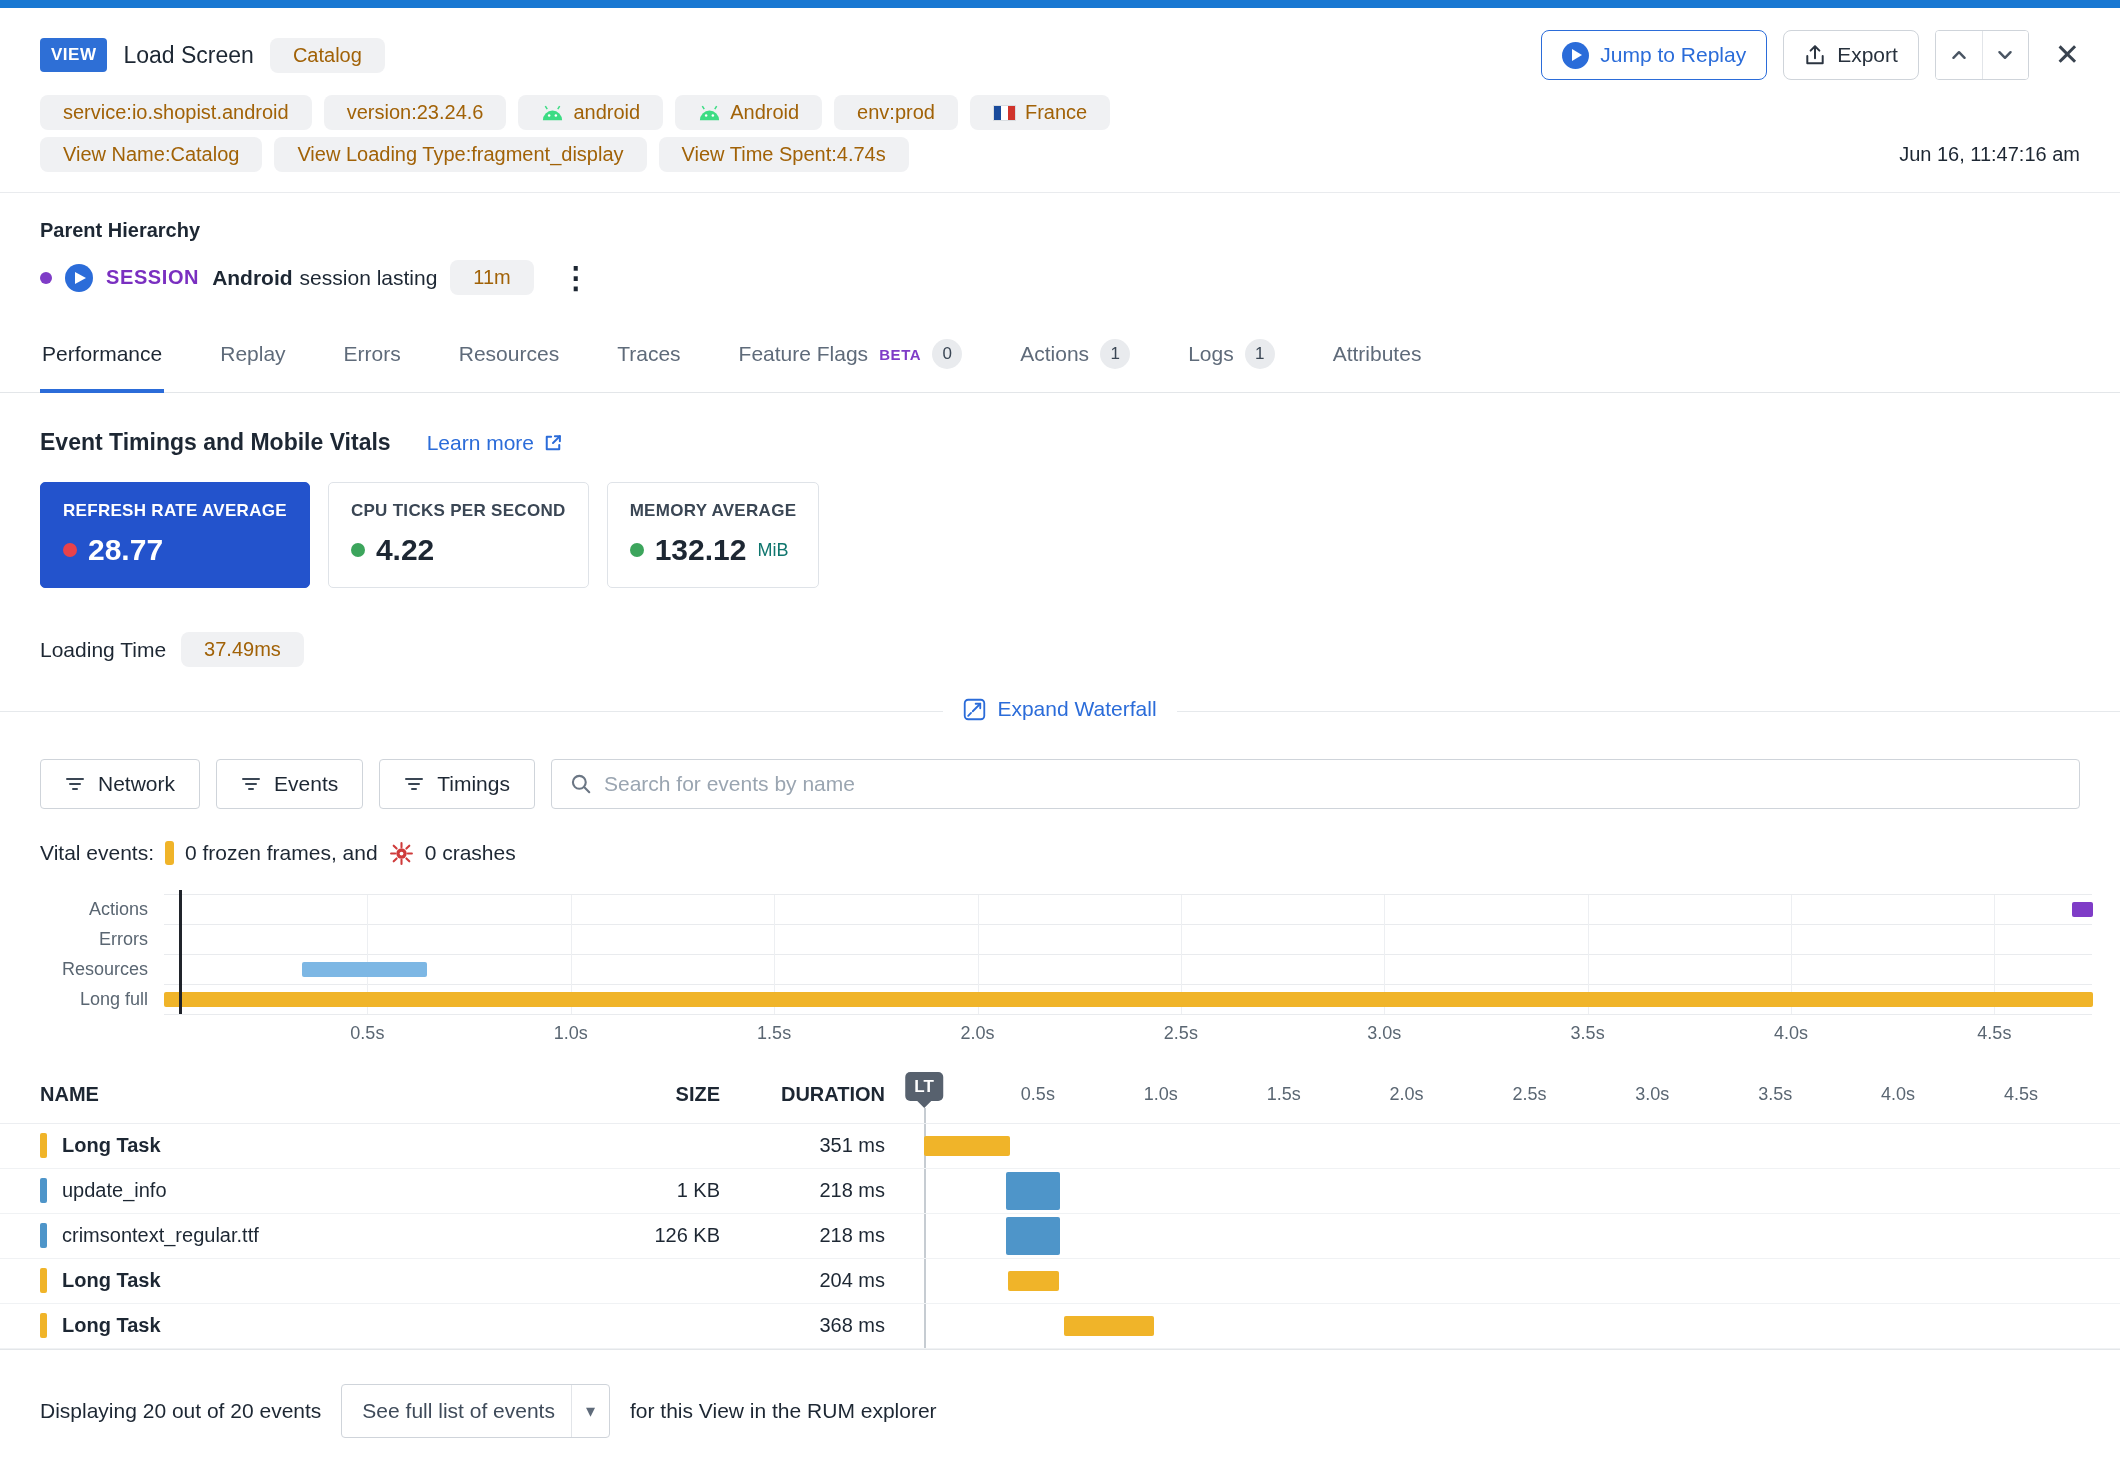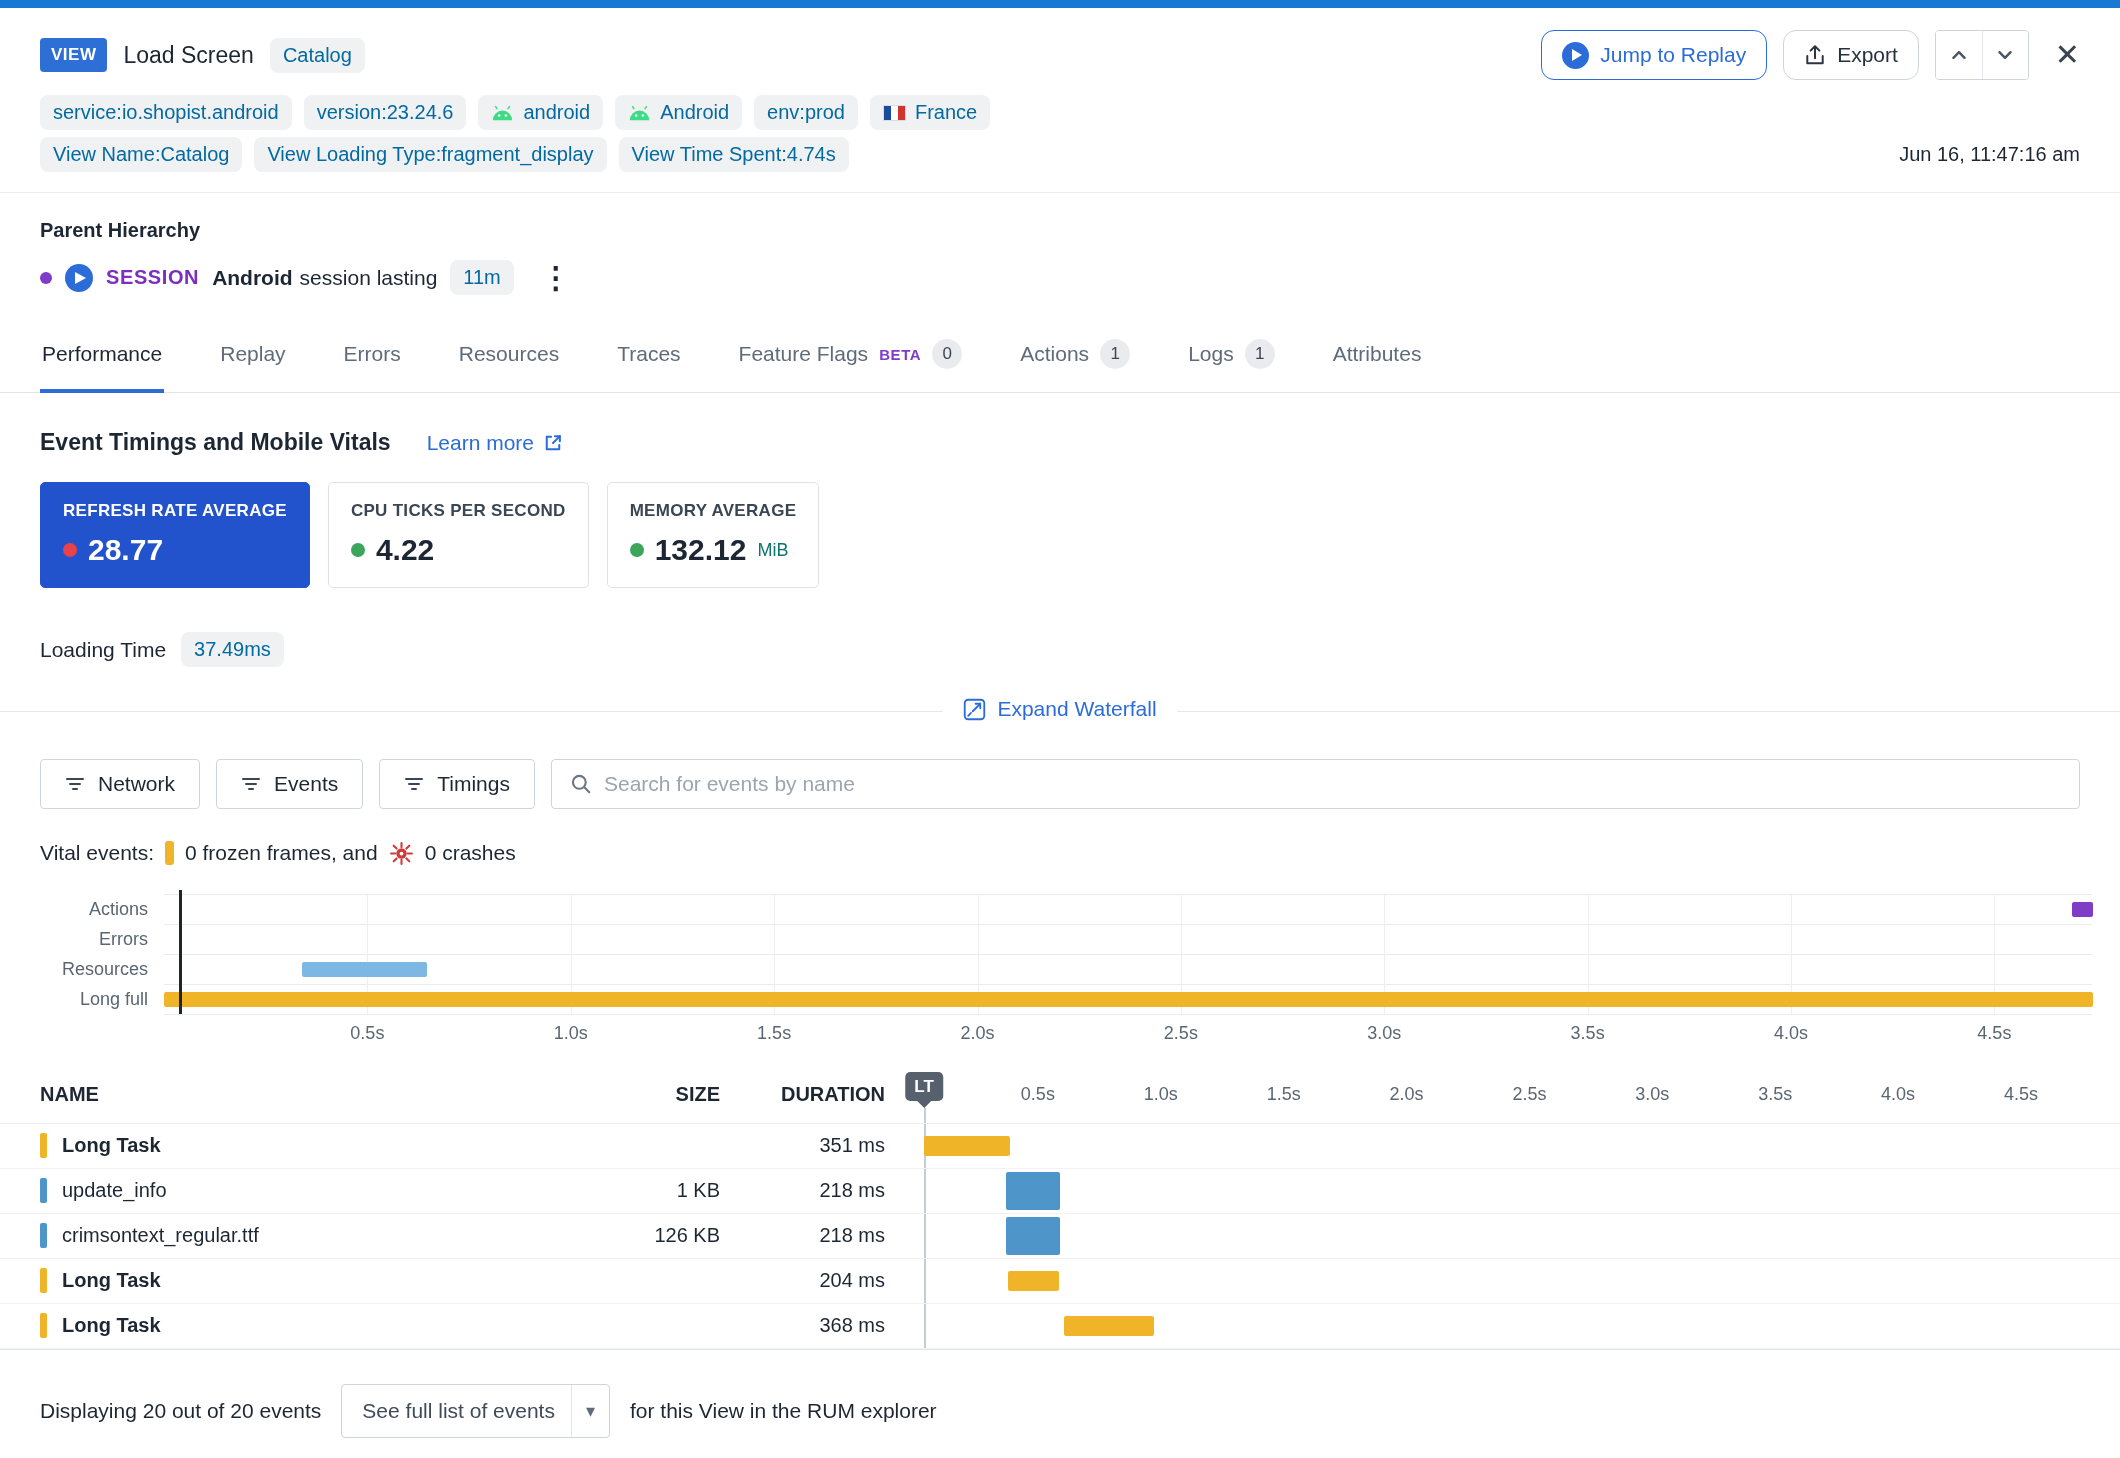--- a/index.html
+++ b/index.html
@@ -10,23 +10,23 @@
     width:2120px; height:1458px; overflow:hidden;
   }
   .panel { width:2120px; height:1070px; display:flex; flex-direction:column; background:#fff; }
   .top-accent { height:8px; background:#1978d2; flex:0 0 auto; }
 
   
   .header { display:flex; align-items:center; justify-content:space-between; padding:22px 40px 8px 40px; }
   .header-left { display:flex; align-items:center; gap:16px; }
   .badge-view { background:#2e6fd6; color:#fff; font-weight:700; font-size:17px; letter-spacing:.5px; padding:7px 11px; border-radius:4px; }
   .title { font-size:23px; color:#1d2733; }
-  .tag { background:#f0f1f3; color:#0369a1; font-size:20px; padding:6px 13px; border-radius:8px; display:inline-flex; align-items:center; gap:9px; white-space:nowrap; }
+  .tag { background:#f0f1f3; color:#a16207; font-size:20px; padding:6px 23px; border-radius:8px; display:inline-flex; align-items:center; gap:9px; white-space:nowrap; }
   .header-right { display:flex; align-items:center; gap:16px; }
-  .btn { display:inline-flex; align-items:center; gap:11px; height:50px; padding:0 20px; border-radius:13px; background:#fff; font-size:21px; cursor:pointer; font-family:inherit; }
+  .btn { display:inline-flex; align-items:center; gap:11px; height:50px; padding:0 20px; border-radius:8px; background:#fff; font-size:21px; cursor:pointer; font-family:inherit; }
   .btn-replay { border:1px solid #2b6cd9; color:#2b6cd9; font-weight:500; }
   .btn-export { border:1px solid #cfd4da; color:#27313d; }
   .play-circle { width:27px; height:27px; border-radius:50%; background:#2b6cd9; display:inline-flex; align-items:center; justify-content:center; }
   .play-circle i { display:block; width:0; height:0; border-left:10px solid #fff; border-top:6px solid transparent; border-bottom:6px solid transparent; margin-left:3px; }
   .pager { display:flex; border:1px solid #cfd4da; border-radius:4px; overflow:hidden; }
   .pager button { width:46px; height:48px; background:#fff; border:none; cursor:pointer; display:flex; align-items:center; justify-content:center; }
   .pager button + button { border-left:1px solid #e2e5e9; }
   .close-btn { border:none; background:none; font-size:30px; color:#39434f; cursor:pointer; margin-left:10px; line-height:1; }
 
   

